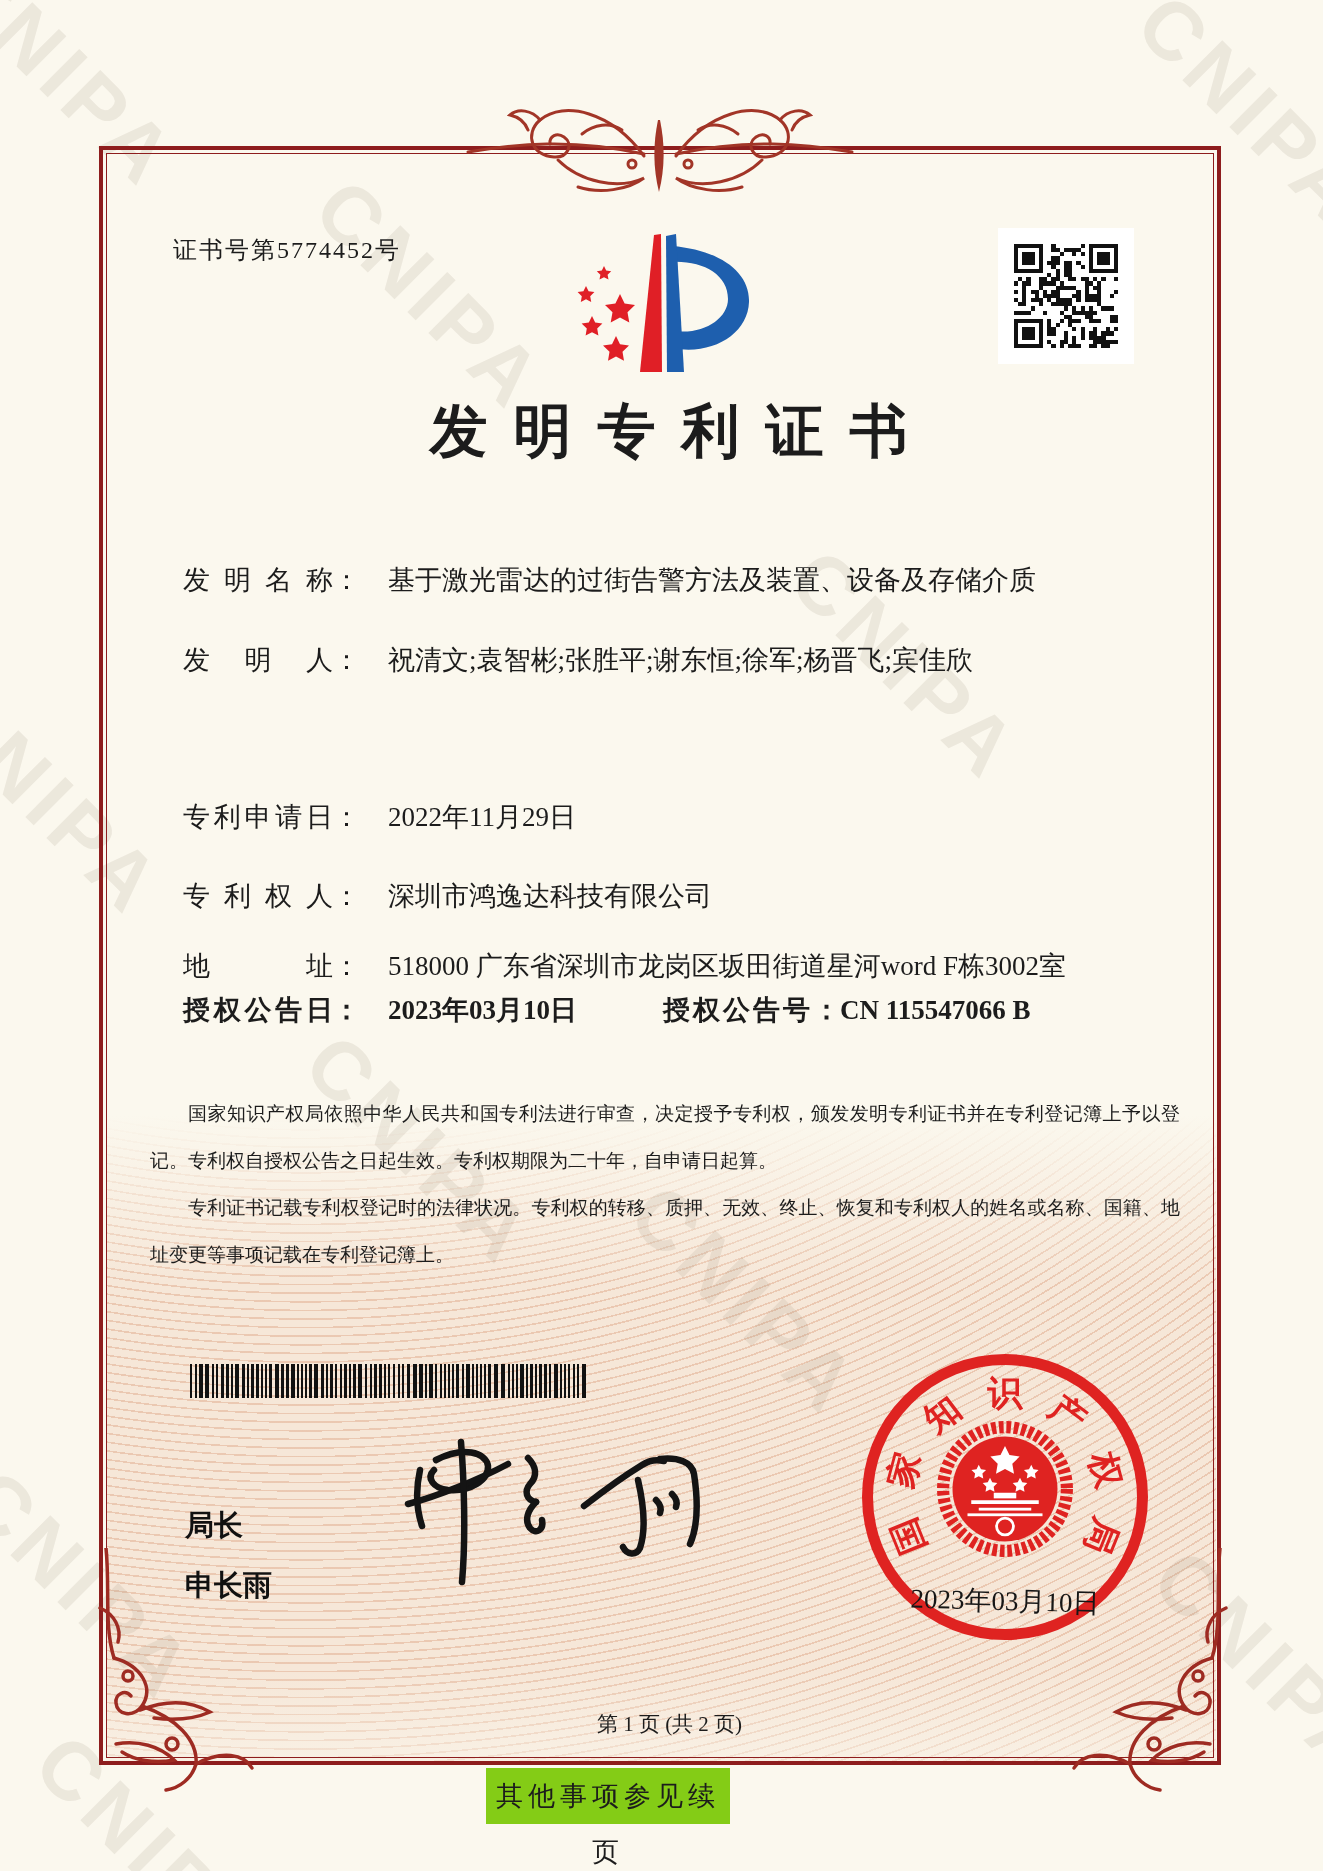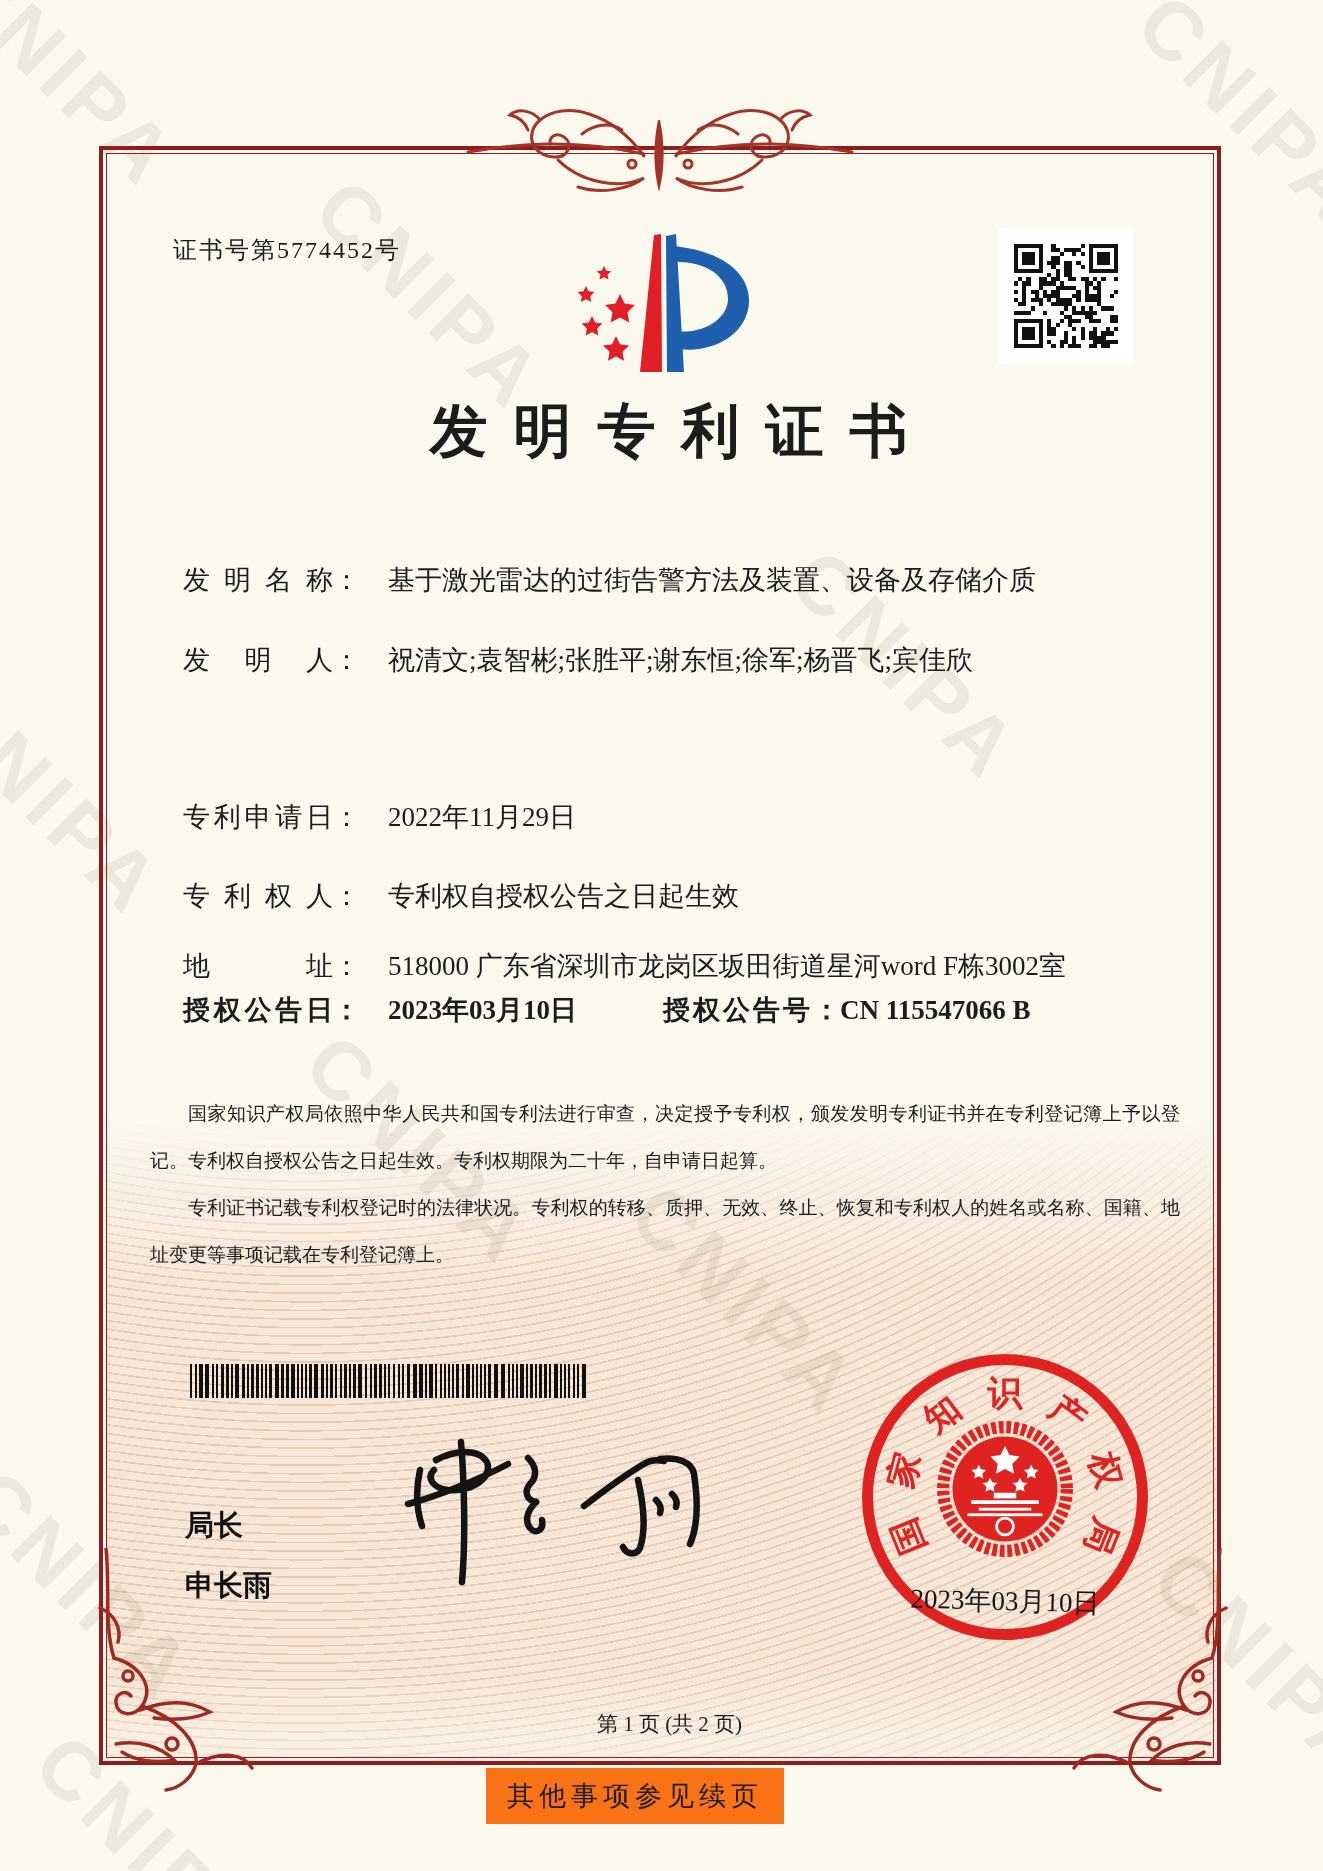--- a/index.html
+++ b/index.html
@@ -64,21 +64,21 @@
   .r1{transform:translate(-50%,-50%) rotate(-75deg)  translateY(-104px);}
   .r2{transform:translate(-50%,-50%) rotate(-37deg)  translateY(-104px);}
   .r3{transform:translate(-50%,-50%) rotate(0deg)    translateY(-104px);}
   .r4{transform:translate(-50%,-50%) rotate(37deg)   translateY(-104px);}
   .r5{transform:translate(-50%,-50%) rotate(75deg)   translateY(-104px);}
   .r6{transform:translate(-50%,-50%) rotate(112deg)  translateY(-104px);}
   .seal-emblem{position:absolute; left:50%; top:47%; transform:translate(-50%,-50%);}
   .seal-date{position:absolute; left:50%; top:218px; transform:translateX(-50%) rotate(1.5deg);
              font-size:27px; color:#161616; white-space:nowrap;}
   .page-num{position:absolute; left:0; top:1710px; width:1323px; text-align:center; font-size:21px;padding-left:8px;}
-  .cont-note{position:absolute; left:486px; top:1768px; width:298px; height:56px; background:#f97316;
+  .cont-note{position:absolute; left:486px; top:1768px; width:244px; height:56px; background:#84cc16;
              text-align:center; line-height:56px; font-size:27px; letter-spacing:5px;}
   .flourish-top{position:absolute; left:462px; top:94px;}
   .corner{position:absolute; top:1548px;}
   .corner.bl{left:80px;}
   .corner.br{left:1056px; transform:scaleX(-1);}
 </style>
 </head>
 <body>
 
 <div class="page">
@@ -369,21 +369,21 @@
   <div class="row" style="top:562px;">
     <span class="flabel">发明名称</span><span class="fcolon">：</span><span class="fvalue">基于激光雷达的过街告警方法及装置、设备及存储介质</span>
   </div>
   <div class="row" style="top:642px;">
     <span class="flabel">发明人</span><span class="fcolon">：</span><span class="fvalue">祝清文;袁智彬;张胜平;谢东恒;徐军;杨晋飞;宾佳欣</span>
   </div>
   <div class="row" style="top:799px;">
     <span class="flabel">专利申请日</span><span class="fcolon">：</span><span class="fvalue">2022年11月29日</span>
   </div>
   <div class="row" style="top:878px;">
-    <span class="flabel">专利权人</span><span class="fcolon">：</span><span class="fvalue">专利权自授权公告之日起生效</span>
+    <span class="flabel">专利权人</span><span class="fcolon">：</span><span class="fvalue">深圳市鸿逸达科技有限公司</span>
   </div>
   <div class="row row-addr" style="top:948px;font-family:Liberation Serif, serif;">
     <span class="flabel">地址</span><span class="fcolon">：</span><span class="fvalue">518000 广东省深圳市龙岗区坂田街道星河word F栋3002室</span>
   </div>
   <div class="row" style="top:992px;font-weight:bold;">
     <span class="flabel">授权公告日</span><span class="fcolon">：</span><span class="fvalue">2023年03月10日</span>
     <span class="grant-no">
       <span class="flabel2">授权公告号</span><span class="fcolon">：</span><span>CN 115547066 B</span>
     </span>
   </div>

